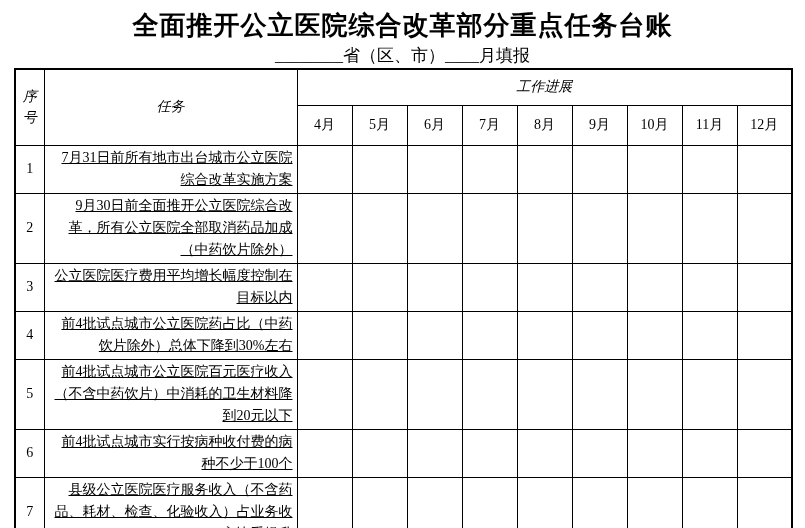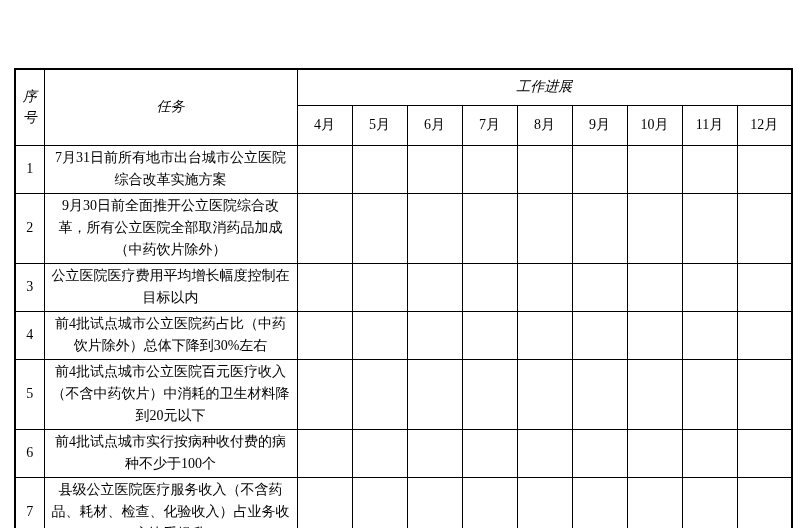--- a/index.html
+++ b/index.html
@@ -39,37 +39,40 @@
     padding:1px 4px;
     box-sizing:border-box;
     overflow:hidden;
   }
   thead tr.hr1{height:36px;font-style:italic;}
   thead tr.hr2{height:40px;font-family:Liberation Serif, serif;}
   thead th{text-align:center;vertical-align:middle;}
   th.col-no{padding:1px 6px;line-height:1.5;}
   td.cell-no{text-align:center;vertical-align:middle;font-size:14px;}
   td.cell-task{
-    text-align:center;vertical-align:middle;
+    text-align:right;vertical-align:middle;
     font-size:14px;line-height:1.6;
     padding:2px 6px;
+    text-decoration:underline;
   }
   td.cell-month{background:#ffffff;}
   tbody tr:nth-child(1){height:48px;}
   tbody tr:nth-child(2){height:62px;}
   tbody tr:nth-child(3){height:48px;}
   tbody tr:nth-child(4){height:48px;}
   tbody tr:nth-child(5){height:64px;}
   tbody tr:nth-child(6){height:46px;}
   tbody tr:nth-child(7){height:60px;}
 </style>
 </head>
 <body>
 
 <div class="page">
+  <div class="title">全面推开公立医院综合改革部分重点任务台账</div>
+  <div class="subtitle">________省（区、市）____月填报</div>
 
   <table class="task-table">
     <colgroup>
       <col style="width:29px">
       <col style="width:253px">
       <col style="width:55px">
         <col style="width:55px">
         <col style="width:55px">
       <col style="width:55px">
         <col style="width:55px">

